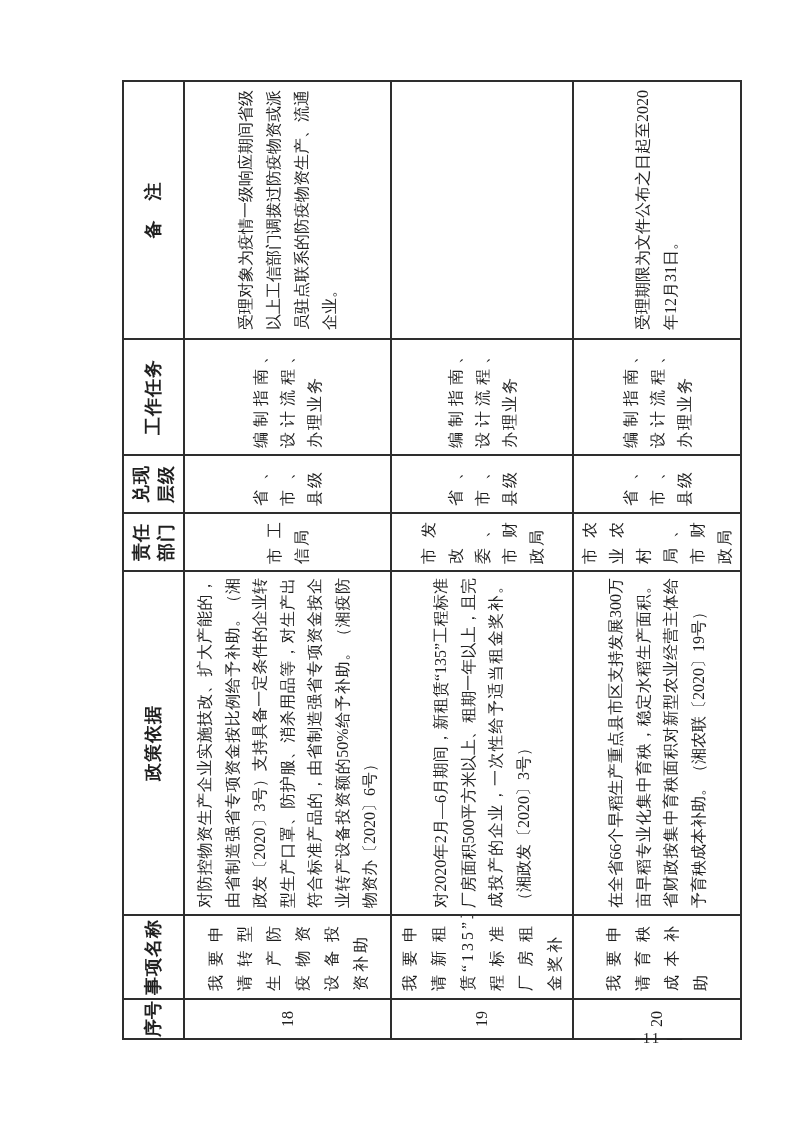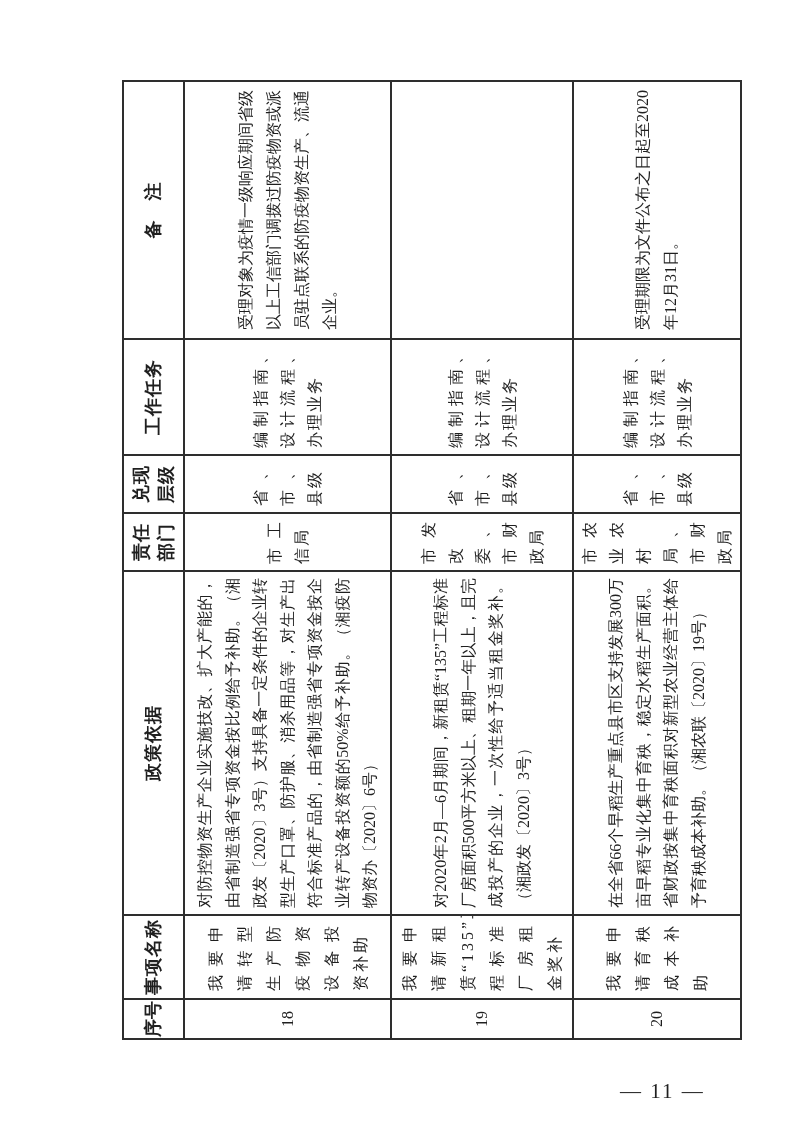--- a/index.html
+++ b/index.html
@@ -81,22 +81,22 @@
   td.c-note {
     font-size: 16px;
     line-height: 28px;
     text-align: justify;
     text-align-last: left;
     padding: 3px 8px;
   }
   .page-number {
     position: absolute;
     left: 620px;
-    top: 1079px;
-    font-size: 21px;
+    top: 1030px;
+    font-size: 15px;
     letter-spacing: 2px;
     color: #1f1f1f;
     white-space: nowrap;
   }
 </style>
 </head>
 <body>
 
 <div class="page">
 

